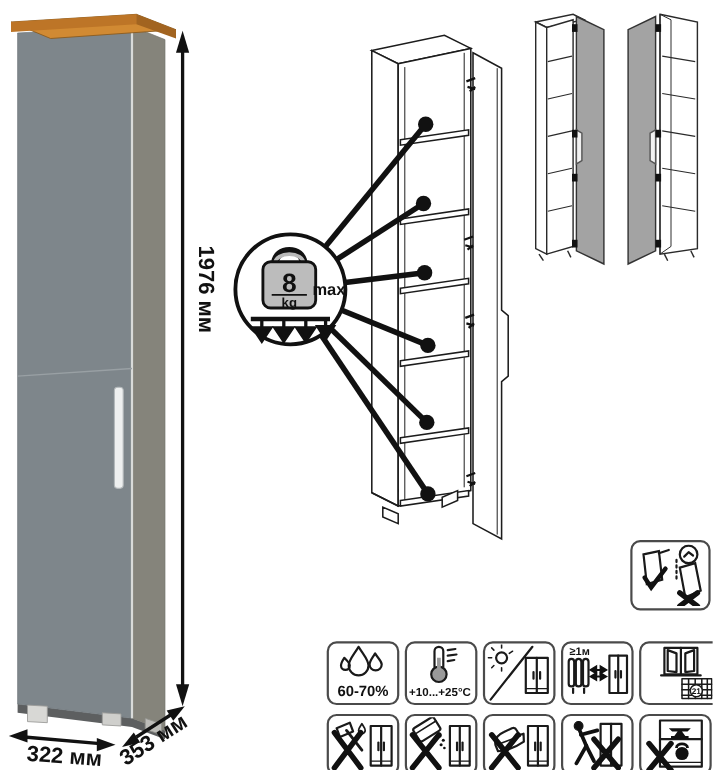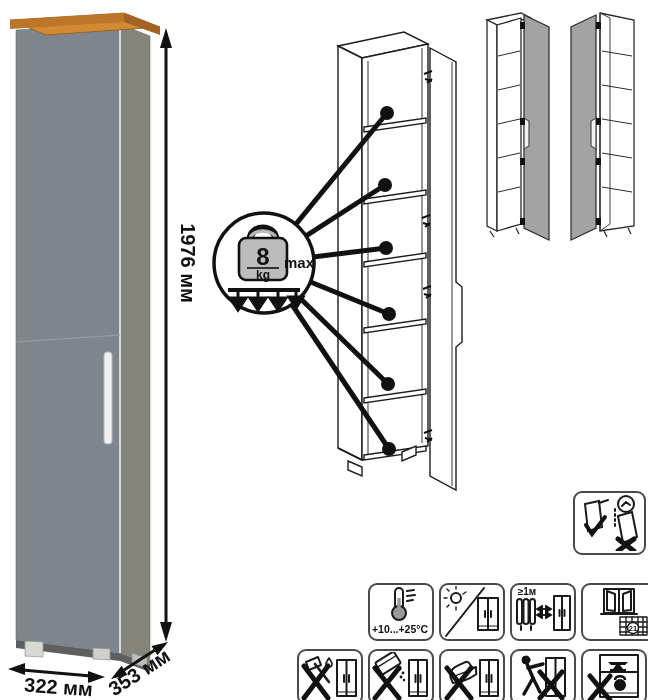--- a/index.html
+++ b/index.html
@@ -201,20 +201,28 @@
       <line class="ln" x1="22" y1="8" x2="31" y2="5"></line>
       <circle class="ln" cx="49" cy="9" r="8"></circle>
       <path class="ln" d="M45,11 l4,-4 l4,3"></path>
       <path d="M9,30 l6,9 l13,-17" stroke="#111" stroke-width="4" fill="none" stroke-linecap="round"></path>
       <line class="ln" x1="38" y1="14" x2="38" y2="32" stroke-dasharray="2,3"></line>
       <polygon class="wht" stroke-width="2" points="41,21 55,17 60,42 46,48"></polygon>
       <path class="xmark" stroke-width="4" d="M41,44 L57,56 M41,56 L57,44"></path>
     </svg>
   </div>
 
+  <div class="icon-cell" style="left:297px;top:583px;width:66px;height:58px;">
+    <svg class="ic" width="60" height="52" viewBox="0 0 60 52">
+      <path class="ln" d="M26,2 C21,10 17,14 17,19 a9,9 0 0 0 18,0 C35,14 31,10 26,2 Z"></path>
+      <path class="ln" d="M41,8 C38,13 36,15 36,18 a5.5,5.5 0 0 0 11,0 C47,15 44,13 41,8 Z"></path>
+      <path class="ln" d="M13,12 C11,15 10,17 10,19 a4,4 0 0 0 8,0 C18,17 16,15 13,12 Z"></path>
+      <text class="itxt" x="30" y="47" font-size="13.5" text-anchor="middle">60-70%</text>
+    </svg>
+  </div>
 
   <div class="icon-cell" style="left:368px;top:583px;width:66px;height:58px;">
     <svg class="ic" width="60" height="52" viewBox="0 0 60 52">
       <rect class="ln" x="24" y="2" width="8" height="22" rx="4"></rect>
       <circle cx="28" cy="27" r="7" fill="#9a9a9a" stroke="#1a1a1a" stroke-width="2"></circle>
       <line x1="28" y1="12" x2="28" y2="26" stroke="#9a9a9a" stroke-width="3.4"></line>
       <g class="ln" stroke-width="1.8">
         <line x1="36" y1="5" x2="43" y2="4"></line>
           <line x1="36" y1="10" x2="44" y2="9"></line>
           <line x1="36" y1="15" x2="42" y2="14"></line>

